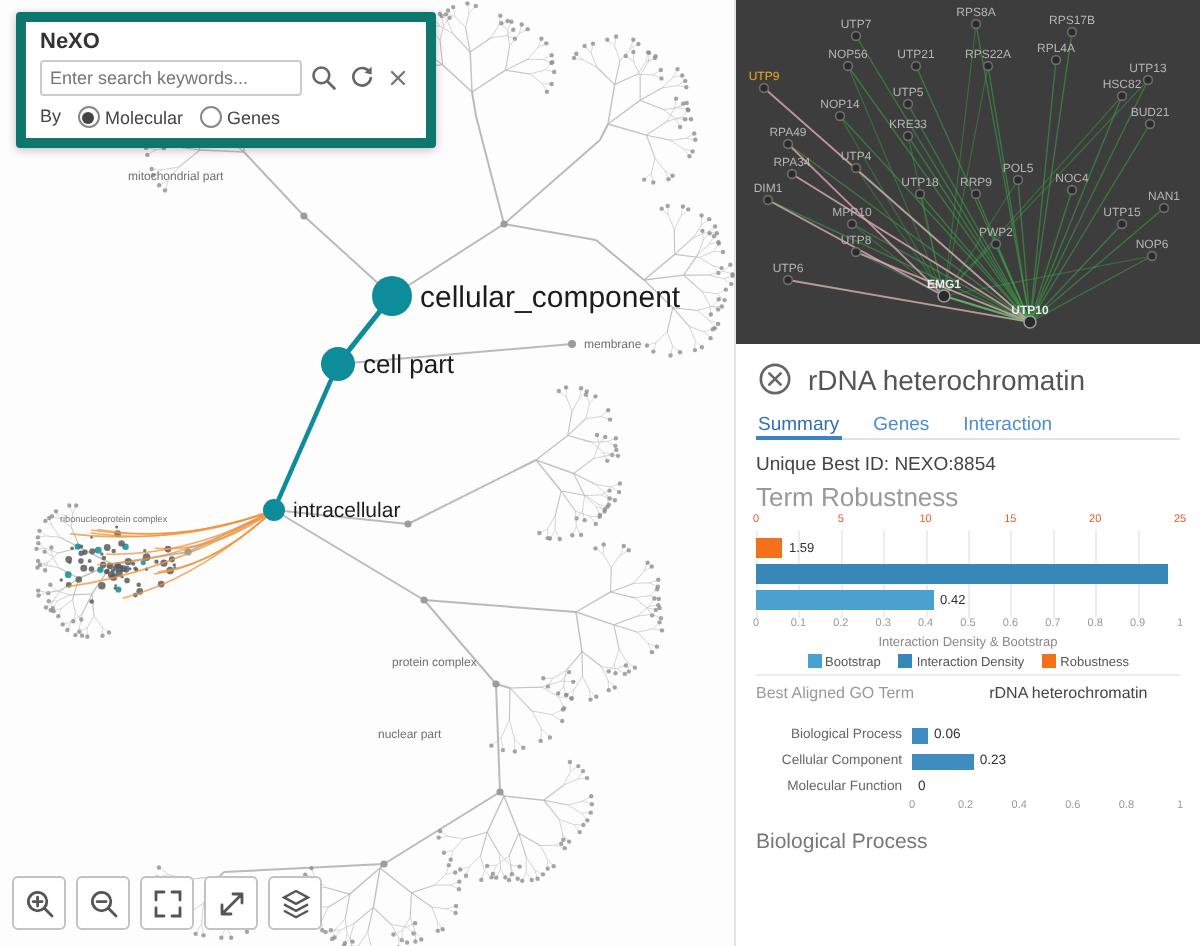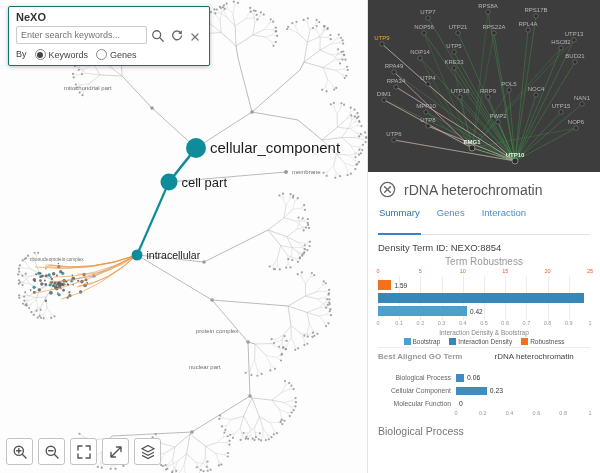--- a/index.html
+++ b/index.html
@@ -2,57 +2,57 @@
 <html><head>
 <meta charset="utf-8">
 <style>
   html,body{margin:0;padding:0;background:#888;}
   .app{position:relative;width:600px;height:473px;overflow:hidden;background:#fff;
        font-family:"Liberation Sans",sans-serif;}
   
   .tree-pane{position:absolute;left:0;top:0;width:368px;height:473px;background:#fdfdfd;border-right:1px solid #e3e3e3;box-sizing:border-box;}
   #tree-svg{position:absolute;left:0;top:0;}
   
-  .search-card{position:absolute;left:8px;top:6px;width:186px;background:#fff;border:1px solid #0f766e;border-radius:2px;box-shadow:0 1px 4px rgba(0,0,0,.25);padding:4px 7px 5px;}
+  .search-card{position:absolute;left:8px;top:6px;width:186px;background:#fff;border:5px solid #0f766e;border-radius:2px;box-shadow:0 1px 4px rgba(0,0,0,.25);padding:4px 7px 5px;}
   .sc-title{font-size:11px;font-weight:bold;color:#333;margin-bottom:3px;}
-  .sc-row{display:flex;align-items:flex-end;gap:3px;}
+  .sc-row{display:flex;align-items:center;gap:3px;}
   .sc-input{flex:1;min-width:0;font-size:9px;padding:3px 4px;border:1px solid #ccc;border-radius:2px;color:#555;outline:none;font-family:"Liberation Sans",sans-serif;}
   .icon-btn{background:none;border:none;padding:1px;cursor:pointer;line-height:0;}
   .sc-radios{display:flex;align-items:flex-start;gap:8px;margin-top:5px;font-size:9px;color:#444;}
   .sc-radios label{display:flex;align-items:center;gap:3px;cursor:pointer;}
   .radio{width:9px;height:9px;border:1px solid #888;border-radius:50%;display:inline-block;position:relative;background:#fff;}
   .radio.checked::after{content:"";position:absolute;left:1.5px;top:1.5px;width:6px;height:6px;border-radius:50%;background:#444;}
   
   .toolbar{position:absolute;left:6px;bottom:8px;display:flex;gap:5px;}
   .tb-btn{width:27px;height:27px;background:#fff;border:1px solid #c3c3c3;border-radius:3px;display:flex;align-items:center;justify-content:center;cursor:pointer;padding:0;}
   
   .net-pane{position:absolute;left:368px;top:0;width:232px;height:172px;background:#3d3d3d;}
   
   .detail-pane{position:absolute;left:368px;top:172px;width:232px;height:301px;background:#fff;box-sizing:border-box;padding:6px 10px 0;overflow:hidden;}
   .detail-header{display:flex;align-items:center;gap:7px;padding:2px 0 5px;}
   .detail-title{font-size:14px;color:#555;font-weight:400;}
   .tabs{display:flex;gap:15px;border-bottom:1px solid #e2e2e2;}
-  .tab{font-size:9.5px;color:#4b8ed0;padding:3px 1px 15px;cursor:pointer;}
+  .tab{font-size:9.5px;color:#4b8ed0;padding:3px 1px 0;cursor:pointer;}
   .tab.active{color:#2f6fb2;border-bottom:2px solid #3b82c9;margin-bottom:-1px;}
   .term-id{font-size:9.5px;color:#444;margin:7px 0 3px;}
-  .chart-title{text-align:center;font-size:10px;color:#999;margin:1px 0;}
+  .chart-title{font-size:13px;color:#999;margin:1px 0;}
   .axis{position:relative;height:8px;}
   .axis span{position:absolute;transform:translateX(-50%);font-size:5.5px;}
   .top-axis span{color:#ef5a24;}
   .bottom-axis span{color:#999;}
   .rob-plot{position:relative;padding:1px 0;background-image:repeating-linear-gradient(to right,#ededed 0,#ededed 1px,transparent 1px,transparent 10%);}
   .rob-row{height:10px;margin:3px 0;display:flex;align-items:center;}
   .rob-bar{height:10px;display:inline-block;}
   .rob-val{font-size:6.5px;color:#333;margin-left:3px;}
   .xlabel{text-align:center;font-size:6.5px;color:#888;margin:1px 0 2px;}
   .legend{display:flex;justify-content:center;gap:9px;font-size:6.5px;color:#555;margin-bottom:2px;}
   .legend .sw{width:7px;height:7px;display:inline-block;margin-right:2px;vertical-align:-1px;}
   .sec-h{font-size:10.5px;color:#777;margin:7px 0 2px;}
   .align-row{display:flex;font-size:8px;padding:4px 0;border-top:1px solid #ededed;}
-  .align-row .al{width:55%;color:#999;font-weight:bold;}
+  .align-row .al{width:55%;color:#999;}
   .align-row .av{color:#444;}
   .go-row{display:flex;align-items:center;height:13px;font-size:6.8px;}
   .go-label{width:78px;text-align:right;padding-right:5px;color:#666;box-sizing:border-box;}
   .go-track{flex:1;display:flex;align-items:center;}
   .go-bar{height:8px;display:inline-block;}
   .go-val{margin-left:3px;color:#333;}
   .go-axis{margin-left:78px;position:relative;height:8px;}
   .go-axis span{position:absolute;transform:translateX(-50%);font-size:5.5px;color:#999;}
 </style>
 </head>
@@ -1195,21 +1195,21 @@
           <svg width="12" height="12" viewBox="0 0 16 16">
             <line x1="4" y1="4" x2="12" y2="12" stroke="#777" stroke-width="1.6" stroke-linecap="round"></line>
             <line x1="12" y1="4" x2="4" y2="12" stroke="#777" stroke-width="1.6" stroke-linecap="round"></line>
           </svg>
         </button>
       </div>
       <div class="sc-radios">
         <span class="by">By</span>
         <label>
           <span class="radio checked"></span>
-          <span>Keywords</span>
+          <span>Molecular</span>
         </label>
         <label>
           <span class="radio"></span>
           <span>Genes</span>
         </label>
       </div>
     </div>
 
     <div class="toolbar">
       <button class="tb-btn">
@@ -1376,21 +1376,21 @@
       <span class="detail-title">rDNA heterochromatin</span>
     </div>
 
     <div class="tabs">
       <span class="tab active">Summary</span>
       <span class="tab">Genes</span>
       <span class="tab">Interaction</span>
     </div>
 
     <div class="term-id">
-      <span>Density Term ID:</span>
+      <span>Unique Best ID:</span>
       <span>NEXO:8854</span>
     </div>
 
     <div class="chart">
       <div class="chart-title">Term Robustness</div>
       <div class="axis top-axis" id="rob-top">
           <span style="left: 0%;">0</span>
           <span style="left: 20%;">5</span>
           <span style="left: 40%;">10</span>
           <span style="left: 60%;">15</span>

